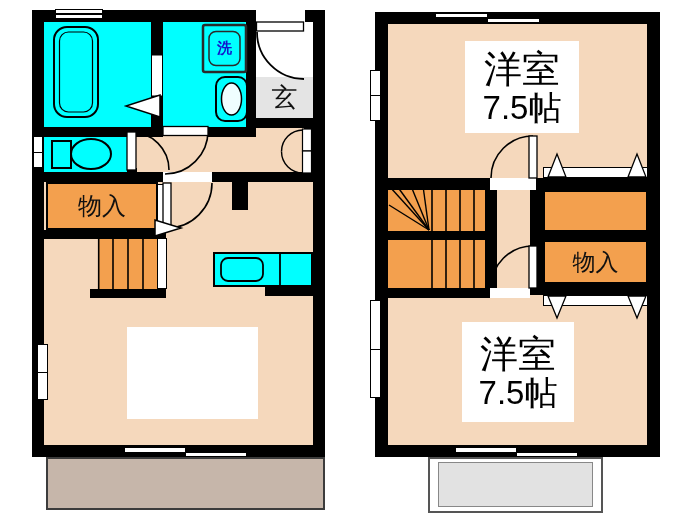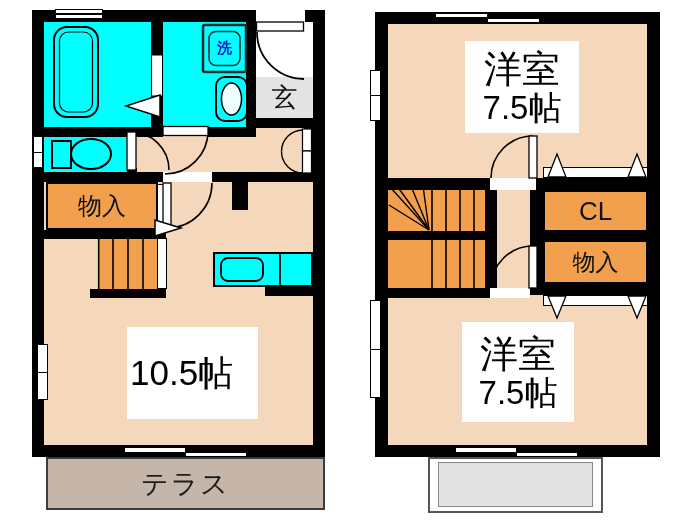--- a/index.html
+++ b/index.html
@@ -175,28 +175,25 @@
 
     <polygon points="548,296 566,296 557,318" fill="#fff" stroke="#000" stroke-width="1.3"></polygon>
     <polygon points="628,296 646,296 637,318" fill="#fff" stroke="#000" stroke-width="1.3"></polygon>
   </svg>
 
   <div class="lbl" style="left:203px;top:30px;width:43px;height:36px;font-size:15px;font-weight:bold;color:#1414cc;">洗</div>
   <div class="lbl" style="left:256px;top:77px;width:57px;height:41px;font-size:26px;">玄</div>
   <div class="lbl" style="left:46px;top:182px;width:112px;height:48px;font-size:24px;">物入</div>
   <div class="lblcol" style="left:127px;top:327px;width:131px;height:92px;background:#fff;align-items:flex-start;
               justify-content:center;padding-left:3px;line-height:1.02;">
-    <span style="font-size:35px;">10.5帖</span>
   </div>
-  <div class="lbl" style="left:46px;top:457px;width:279px;height:53px;font-size:27px;color:#1c1c1c;letter-spacing:2px;">テラス</div>
 
   <div class="lblcol" style="left:465px;top:41px;width:114px;height:92px;background:#fff;line-height:1.08;">
     <span style="font-size:38px;">洋室</span>
     <span style="font-size:33px;">7.5帖</span>
   </div>
-  <div class="lbl" style="left:543px;top:190px;width:105px;height:42px;font-size:26px;">CL</div>
   <div class="lbl" style="left:543px;top:240px;width:105px;height:44px;font-size:23px;">物入</div>
   <div class="lblcol" style="left:462px;top:322px;width:112px;height:100px;background:#fff;line-height:1.08;">
     <span style="font-size:38px;">洋室</span>
     <span style="font-size:33px;">7.5帖</span>
   </div>
 
 </div>
 
 </body></html>

